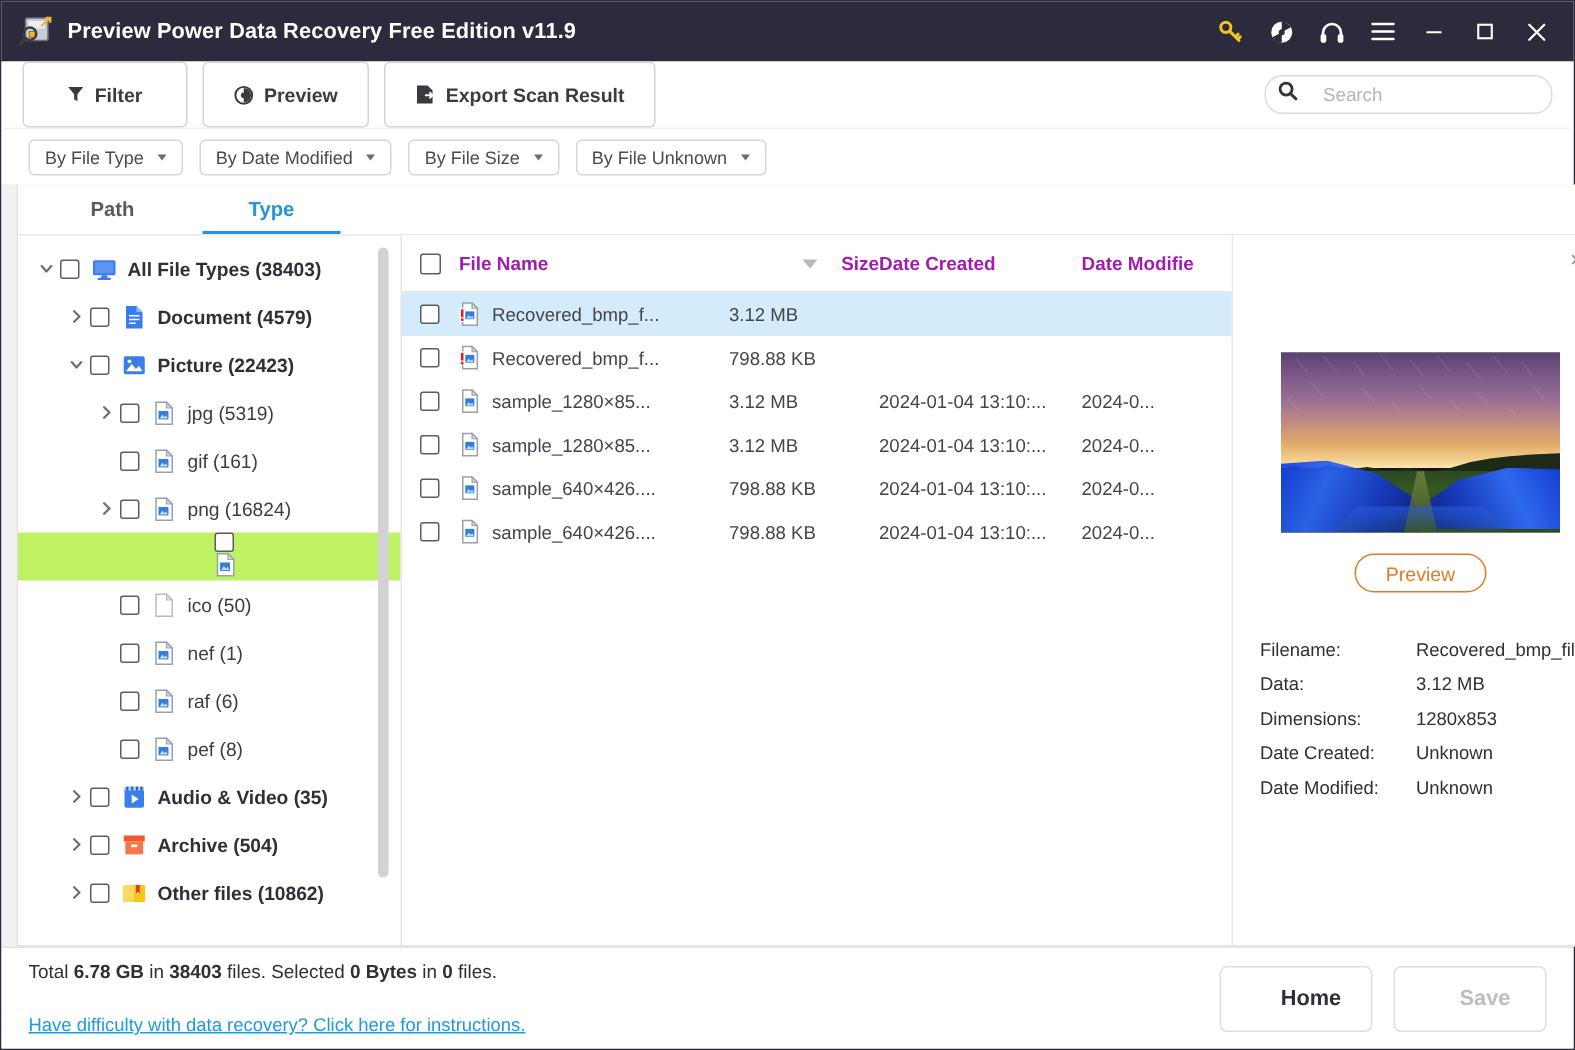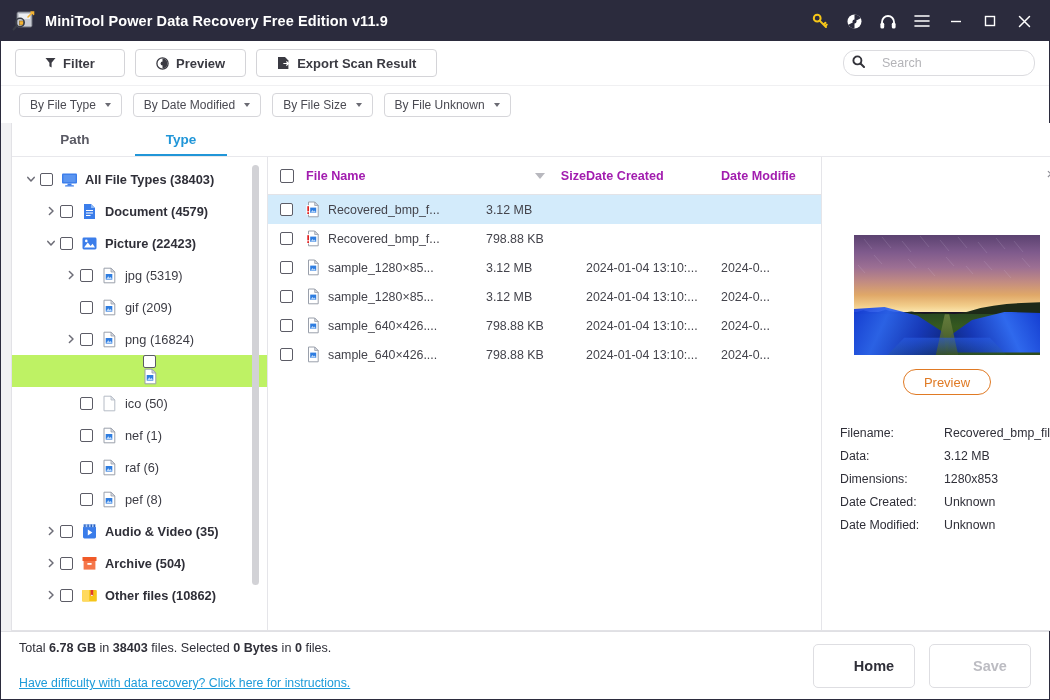--- a/index.html
+++ b/index.html
@@ -37,21 +37,21 @@
   }
   .tb-btn svg { display: block; }
 
   
   .toolbar {
     height: 44px; background: #ffffff; flex: none;
     display: flex; align-items: center; padding: 0 14px;
     position: relative;
   }
   .tbtn {
-    height: 28px; min-width: 110px; padding: 0 20px;
+    height: 44px; min-width: 110px; padding: 0 20px;
     border: 1px solid #d4d4d8; border-radius: 4px;
     background: #ffffff; color: #3a3a42;
     font-size: 13px; font-weight: bold;
     display: inline-flex; align-items: center; justify-content: center;
     gap: 7px; margin-right: 10px; cursor: pointer;
     font-family: "Liberation Sans", sans-serif;
     white-space: nowrap;
   }
   .tbtn svg { display: block; flex: none; }
   .search-wrap {
@@ -298,21 +298,21 @@
     <div class="app-logo">
       <svg width="26" height="26" viewBox="0 0 26 26">
         <rect x="6" y="4" width="15" height="15" rx="1.5" fill="#c9ccd4" stroke="#6b6e78" stroke-width="1"></rect>
         <rect x="8" y="6" width="11" height="5" fill="#eceef2"></rect>
         <rect x="8.5" y="13" width="4" height="4" fill="#f2b233" stroke="#8a6718" stroke-width=".6"></rect>
         <path d="M17 9 L22 4 M20 4 h2.5 v2.5" stroke="#f2b233" stroke-width="1.6" fill="none" stroke-linecap="round"></path>
         <circle cx="9" cy="14.5" r="4.2" fill="none" stroke="#3a3d46" stroke-width="1.6"></circle>
         <path d="M6 17.5 L2.5 21.5" stroke="#3a3d46" stroke-width="2" stroke-linecap="round"></path>
       </svg>
     </div>
-    <div class="app-title">MiniTool Power Data Recovery Free Edition v11.9</div>
+    <div class="app-title">Preview Power Data Recovery Free Edition v11.9</div>
     <div class="tb-spacer"></div>
 
     <div class="tb-btn">
       <svg width="17" height="17" viewBox="0 0 17 17">
         <circle cx="5.2" cy="5.2" r="3.4" fill="none" stroke="#f5c518" stroke-width="2"></circle>
         <path d="M7.6 7.6 L14 14 M11.6 11.6 l1.8 -1.8 M13.2 13.2 l1.6 -1.6" stroke="#f5c518" stroke-width="2" stroke-linecap="round" fill="none"></path>
       </svg>
     </div>
     <div class="tb-btn">
       <svg width="17" height="17" viewBox="0 0 17 17">
@@ -490,21 +490,21 @@
               </div>
               <div class="trow" style="padding-left: 50px;">
                 <span class="arrow"></span>
                 <span class="cbox"></span>
                 <span class="ticon"><svg width="17" height="17" viewBox="0 0 17 17">
                     <path d="M3 1.2 h7 l3.8 3.8 V15.8 H3 Z" fill="#ffffff" stroke="#9aa0ab" stroke-width="1"></path>
                     <path d="M10 1.2 l3.8 3.8 H10 Z" fill="#d8dce3" stroke="#9aa0ab" stroke-width=".8"></path>
                     <rect x="4.7" y="7" width="6.6" height="5.6" fill="#2f7de0"></rect>
                     <path d="M5.3 12 L7.3 9.3 L8.7 11 L9.8 9.8 L10.8 12 Z" fill="#bcd8f8"></path>
                   </svg></span>
-                <span class="tlabel">gif (209)</span>
+                <span class="tlabel">gif (161)</span>
               </div>
               <div class="trow" style="padding-left: 50px;">
                 <span class="arrow">
                   <svg width="10" height="10" viewBox="0 0 10 10">
                     <path d="M3.4 1.5 L7 5 L3.4 8.5" fill="none" stroke="#6d6d77" stroke-width="1.5" stroke-linecap="round" stroke-linejoin="round"></path>
                   </svg>
                 </span>
                 <span class="cbox"></span>
                 <span class="ticon"><svg width="17" height="17" viewBox="0 0 17 17">
                     <path d="M3 1.2 h7 l3.8 3.8 V15.8 H3 Z" fill="#ffffff" stroke="#9aa0ab" stroke-width="1"></path>

